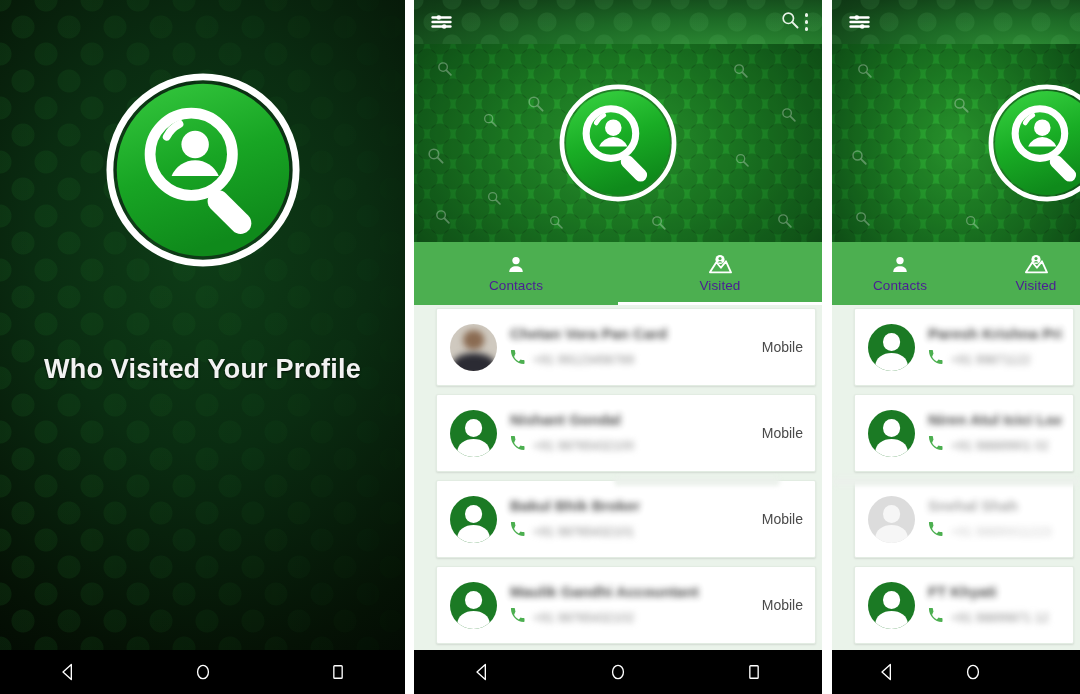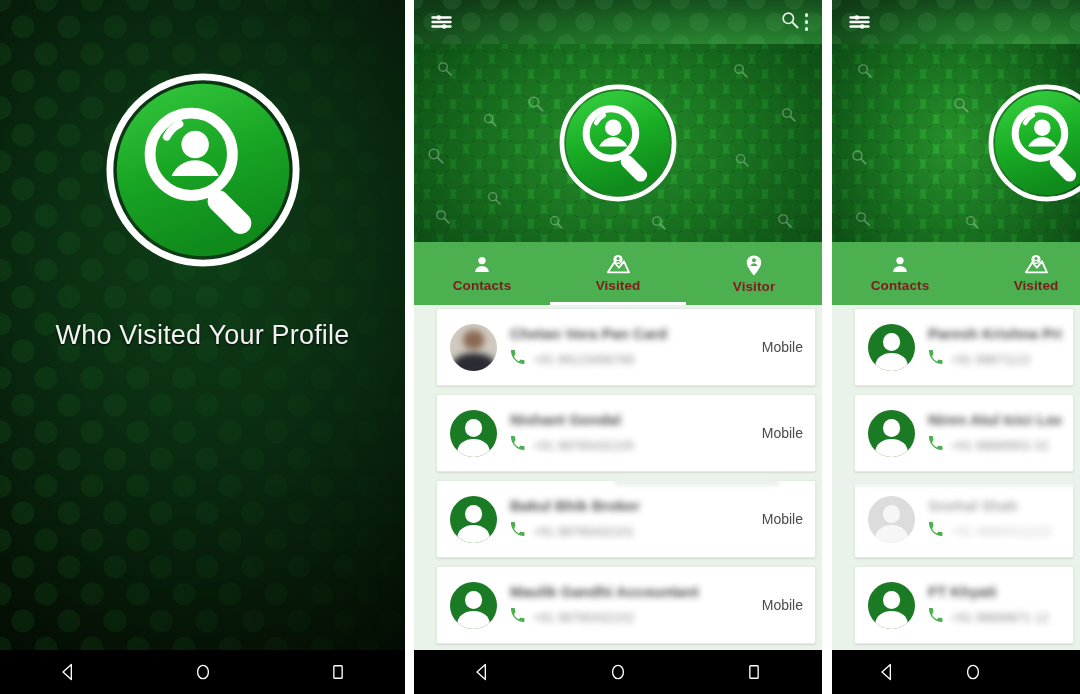--- a/index.html
+++ b/index.html
@@ -41,22 +41,22 @@
     mask-image:linear-gradient(to right, rgba(0,0,0,1) 0%, rgba(0,0,0,.55) 55%, rgba(0,0,0,.1) 100%);
     -webkit-mask-image:linear-gradient(to right, rgba(0,0,0,1) 0%, rgba(0,0,0,.55) 55%, rgba(0,0,0,.1) 100%);
   }
   .splash-inner{
     position:absolute; inset:0;
     display:flex; flex-direction:column;
     align-items:center; justify-content:flex-start;
   }
   .splash-logo{ margin-top:72px; width:196px; height:196px; }
   .splash-title{
-    margin-top:52px;
-    color:#f2f2f2; font-size:27px; font-weight:400; letter-spacing:.2px;
+    margin-top:86px;
+    color:#f2f2f2; font-size:27px; font-weight:700; letter-spacing:.2px;
     text-shadow:0 1px 2px rgba(0,0,0,.8);
   }
 
   
   .app{ position:absolute; inset:0 0 44px 0; background:#eef4ee; overflow:hidden; }
 
   .appbar{
     position:relative; height:44px; width:100%;
     background:
       radial-gradient(140% 220% at 78% 120%, #2f8f36 0%, #1d6a26 35%, #113f17 68%, #0a2610 100%);
@@ -104,21 +104,21 @@
 
   
   .tabs{
     display:flex; height:63px; background:#4caf50; position:relative; flex:0 0 auto;
   }
   .tab{
     flex:1; display:flex; flex-direction:column; align-items:center; justify-content:center;
     gap:2px; position:relative; color:#ffffff;
   }
   .tab svg{ display:block; }
-  .tab-label{ font-size:13.5px; color:#7f1d1d; letter-spacing:.1px;font-weight:bold; }
+  .tab-label{ font-size:13.5px; color:#4c1d95; letter-spacing:.1px; }
   .tab.active::after{
     content:""; position:absolute; left:0; right:0; bottom:0; height:3px; background:#ffffff;
   }
 
   
   .list{ position:absolute; top:305px; left:0; right:0; bottom:0; overflow:hidden; background:#eaf3ea; padding:3px 6px 0 22px; }
   .row{
     background:#ffffff; border:1px solid #e2ece2; border-radius:2px;
     height:78px; margin-bottom:8px; display:flex; align-items:center;
     padding:0 12px 0 13px; box-shadow:0 1px 2px rgba(0,0,0,.10);
@@ -340,30 +340,20 @@
           <span>
             <svg width="24" height="22" viewBox="0 0 26 24" fill="none">
               <path d="M2 20 L9 9 L14 15 L19.5 8 L25 20 Z" stroke="#fff" stroke-width="2" stroke-linejoin="round"></path>
               <circle cx="13" cy="6" r="5" fill="#fff"></circle>
               <circle cx="13" cy="5" r="1.7" fill="#4caf50"></circle>
               <path d="M10.3 9.2 a3 3 0 0 1 5.4 0 z" fill="#4caf50"></path>
             </svg>
           </span>
           <span class="tab-label">Visited</span>
         </div>
-        <div class="tab">
-          <span>
-            <svg width="20" height="23" viewBox="0 0 20 24" fill="none">
-              <path d="M10 1.5c-4.3 0-7.6 3.3-7.6 7.4 0 5.3 7.6 13.6 7.6 13.6s7.6-8.3 7.6-13.6c0-4.1-3.3-7.4-7.6-7.4z" fill="#fff"></path>
-              <circle cx="10" cy="6.6" r="2.1" fill="#4caf50"></circle>
-              <path d="M6.3 12.4 a3.9 3.9 0 0 1 7.4 0 z" fill="#4caf50"></path>
-            </svg>
-          </span>
-          <span class="tab-label">Visitor</span>
-        </div>
       </div>
 
       <div class="list">
 
         <div class="row">
           <div class="avatar photo">
               <div class="head"></div>
               <div class="body"></div>
             </div>
           <div class="rowtext">

